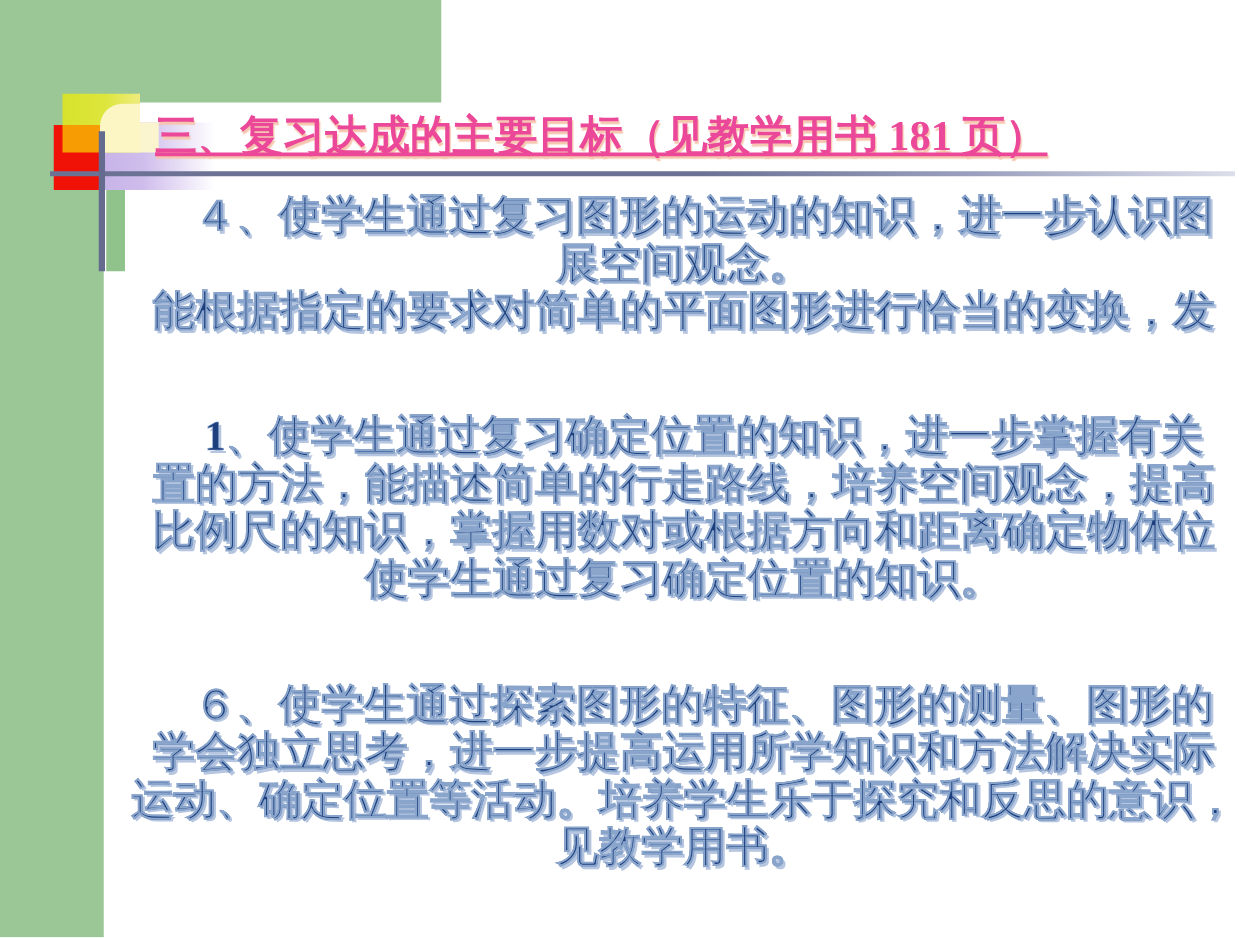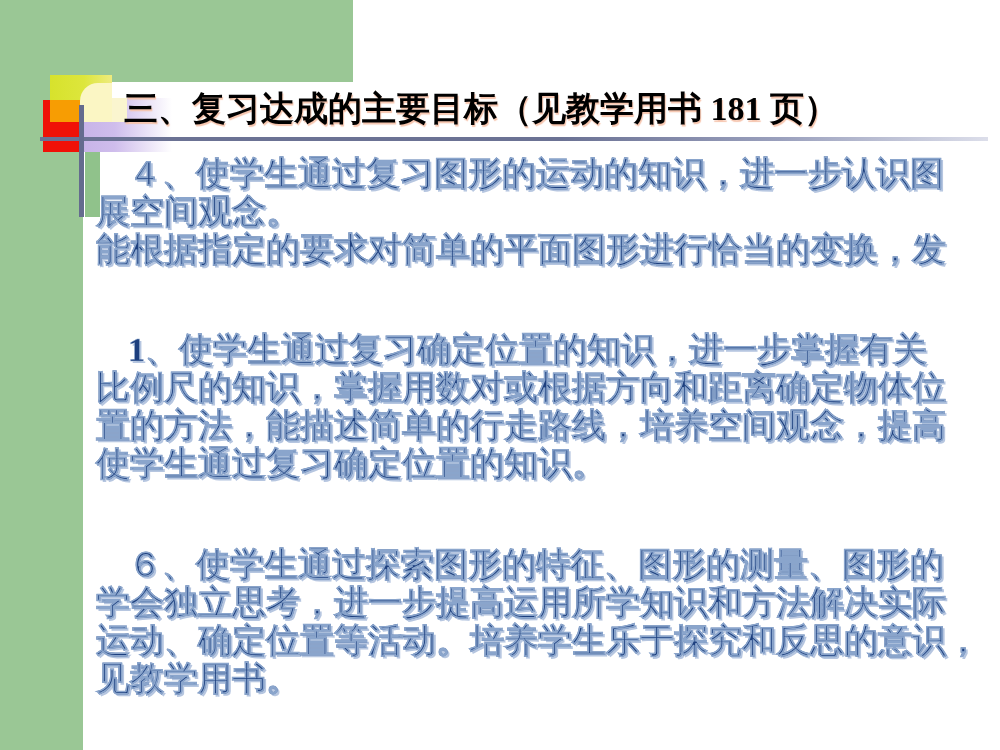--- a/index.html
+++ b/index.html
@@ -21,28 +21,30 @@
   .yellow-ext{position:absolute;left:112px;top:98px;width:15px;height:24px;background:#faf5cf;}
   .red{position:absolute;left:43px;top:100px;width:37px;height:52px;background:#f01107;}
   .orange{position:absolute;left:50px;top:100px;width:30px;height:22px;background:#f79d03;}
   
   .hline{position:absolute;left:40px;top:137px;width:948px;height:4px;
     background:linear-gradient(to right,#6b7294 0%,#6b7294 55%,#9aa0bd 78%,#dcdeea 100%);}
   .vline{position:absolute;left:79px;top:105px;width:5px;height:112px;background:#646b8e;}
   
   .title{
     position:absolute;left:124px;top:86px;white-space:nowrap;
-    font-size:34px;font-weight:bold;color:#000000;
+    font-size:34px;font-weight:bold;color:#ec4899;
     text-shadow:1px 2px 1px #f6c5ae;
+    text-decoration:underline;
   }
   
   .para{
     position:absolute;left:96px;width:902px;
     font-size:34px;line-height:38px;font-weight:bold;color:#1d3f7e;
     text-shadow:2px 2px 0 #b6c6e0;
+    text-align:center;
     -webkit-text-stroke:0.5px #8aa5cc;
   }
   .para .ln{white-space:nowrap;}
   .para .ln.first{padding-left:32px;}
   .p4{top:155px;} .p5{top:331px;} .p6{top:546px;}
 </style>
 </head>
 <body>
 
 <div class="slide">
@@ -64,22 +66,22 @@
   <div class="title">三、复习达成的主要目标（见教学用书 181 页）</div>
 
   <div class="para p4">
     <div class="ln first">４、使学生通过复习图形的运动的知识，进一步认识图</div>
     <div class="ln">展空间观念。</div>
     <div class="ln">能根据指定的要求对简单的平面图形进行恰当的变换，发</div>
   </div>
 
   <div class="para p5">
     <div class="ln first">1、使学生通过复习确定位置的知识，进一步掌握有关</div>
+    <div class="ln">置的方法，能描述简单的行走路线，培养空间观念，提高</div>
     <div class="ln">比例尺的知识，掌握用数对或根据方向和距离确定物体位</div>
-    <div class="ln">置的方法，能描述简单的行走路线，培养空间观念，提高</div>
     <div class="ln">使学生通过复习确定位置的知识。</div>
   </div>
 
   <div class="para p6">
     <div class="ln first">６、使学生通过探索图形的特征、图形的测量、图形的</div>
     <div class="ln">学会独立思考，进一步提高运用所学知识和方法解决实际</div>
     <div class="ln">运动、确定位置等活动。培养学生乐于探究和反思的意识，</div>
     <div class="ln">见教学用书。</div>
   </div>
 

